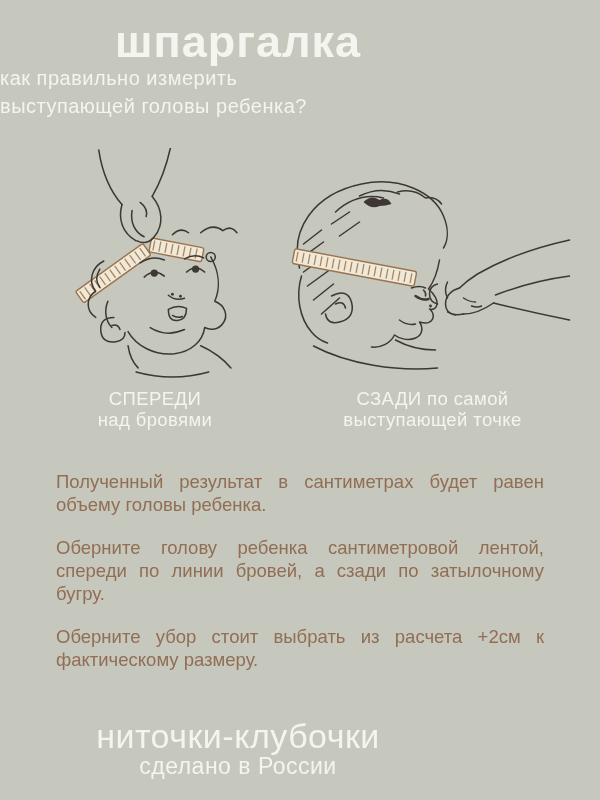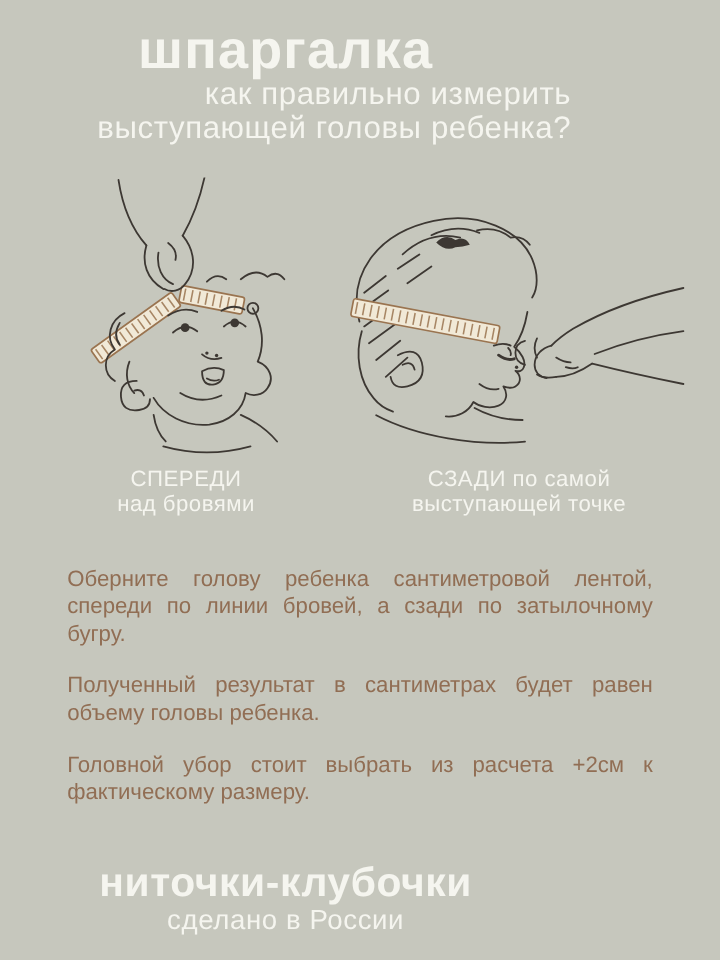--- a/index.html
+++ b/index.html
@@ -19,22 +19,22 @@
   }
   .poster{position:relative;width:476px;height:800px}
 
   .title{
     position:absolute;top:16px;left:0;width:100%;
     text-align:center;color:var(--heading-text);
     font-size:45px;font-weight:700;letter-spacing:1px;
   }
   .subtitle{
     position:absolute;top:64px;left:0;width:100%;
-    text-align:right;color:var(--heading-text);
-    font-size:26px;font-weight:400;line-height:28px;letter-spacing:.5px;
+    text-align:left;color:var(--heading-text);
+    font-size:20px;font-weight:400;line-height:28px;letter-spacing:.5px;
   }
 
   .fig{position:absolute;top:148px}
   .fig-front{left:50px;width:265px;height:232px}
   .fig-back{left:285px;width:290px;height:232px}
 
   .sk{fill:none;stroke:var(--sketch-line);stroke-width:1.5;stroke-linecap:round;stroke-linejoin:round}
   .sk2{fill:none;stroke:var(--sketch-line);stroke-width:2.4;stroke-linecap:round;stroke-linejoin:round}
   .skf{fill:var(--sketch-line);stroke:none}
   .tape-band{fill:var(--tape-fill);stroke:var(--tape-edge);stroke-width:1.4}
@@ -51,21 +51,21 @@
   .instructions{
     position:absolute;top:470px;left:56px;width:488px;
     color:var(--body-text);font-size:18.5px;line-height:23px;
     text-align:justify;
   }
   .instructions p{margin:0 0 20px}
 
   .brand{
     position:absolute;top:717px;left:0;width:100%;
     text-align:center;color:var(--heading-text);
-    font-size:34px;font-weight:700;letter-spacing:.5px;line-height:38px;
+    font-size:34px;font-weight:400;letter-spacing:.5px;line-height:38px;
   }
   .tagline{
     position:absolute;top:753px;left:0;width:100%;
     text-align:center;color:var(--heading-text);
     font-size:23px;font-weight:400;line-height:26px;letter-spacing:.5px;
   }
 </style>
 </head>
 <body>
 
@@ -172,21 +172,21 @@
     <div>СПЕРЕДИ</div>
     <div>над бровями</div>
   </div>
 
   <div class="caption caption-back">
     <div>СЗАДИ по самой</div>
     <div>выступающей точке</div>
   </div>
 
   <div class="instructions">
+    <p>Полученный результат в сантиметрах будет равен объему головы ребенка.</p>
     <p>Оберните голову ребенка сантиметровой лентой, спереди по линии бровей, а сзади по затылочному бугру.</p>
-    <p>Полученный результат в сантиметрах будет равен объему головы ребенка.</p>
-    <p>Головной убор стоит выбрать из расчета +2см к фактическому размеру.</p>
+    <p>Оберните убор стоит выбрать из расчета +2см к фактическому размеру.</p>
   </div>
 
   <div class="brand">ниточки-клубочки</div>
   <div class="tagline">сделано в России</div>
 
 </div>
 
 </body></html>

